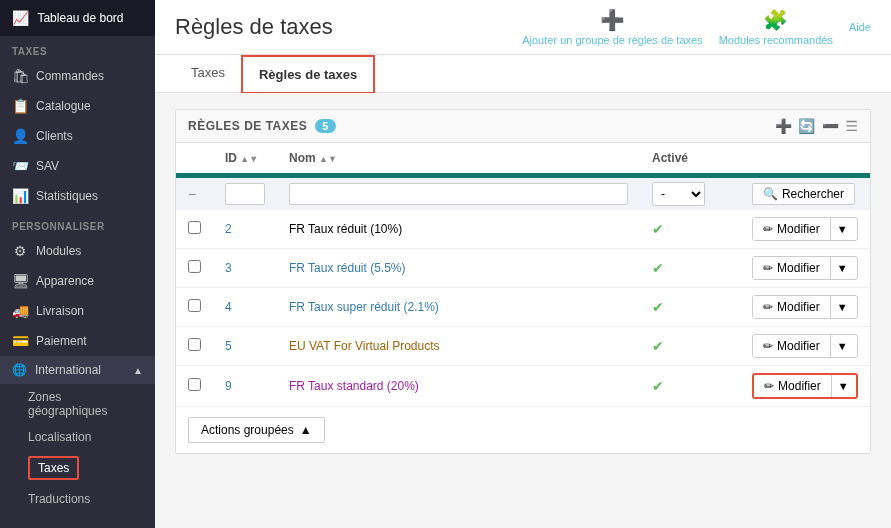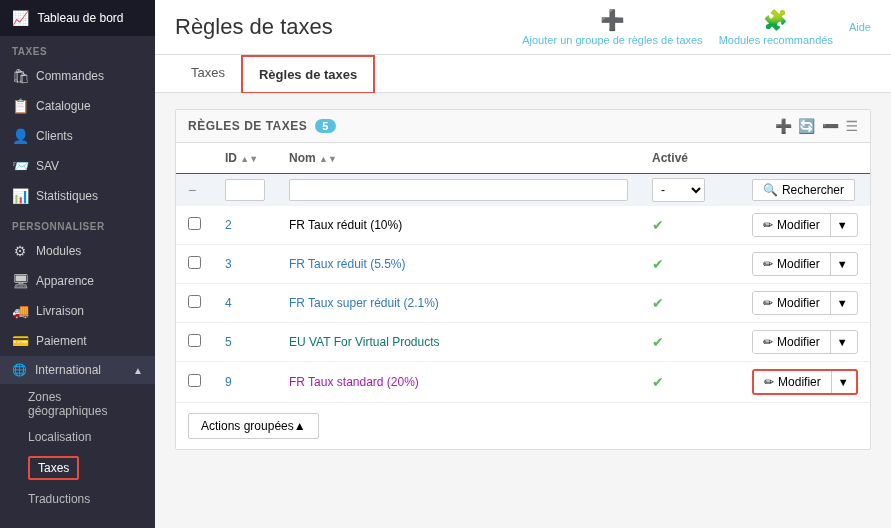--- a/index.html
+++ b/index.html
@@ -177,21 +177,21 @@
     
     .data-table {
       width: 100%;
       border-collapse: collapse;
     }
     .data-table th {
       padding: 8px 12px;
       text-align: left;
       font-size: 12px;
       color: #555;
-      border-bottom: 1px solid #0f766e;
+      border-bottom: 5px solid #0f766e;
       background: #fff;
       font-weight: bold;
     }
     .data-table td {
       padding: 7px 12px;
       font-size: 12px;
       color: #333;
       border-bottom: 1px solid #eee;
     }
     .data-table tr:last-child td { border-bottom: none; }
@@ -277,20 +277,21 @@
     }
     .actions-groupees-btn {
       background: #fff;
       border: 1px solid #ccc;
       padding: 5px 12px;
       font-size: 12px;
       cursor: pointer;
       border-radius: 2px;
       display: flex;
       align-items: center;
+      gap: 6px;
     }
   </style>
 </head>
 <body>
 
 <div class="sidebar">
   <div class="sidebar-header">
     <span class="chart-icon">📈</span>
     <span>Tableau de bord</span>
   </div>
@@ -502,21 +503,21 @@
         </button>
         <button class="modifier-dropdown">▼</button>
       </div>
     </td>
   </tr>
             <tr>
     <td>
       <input type="checkbox" style="">
     </td>
     <td style="color:#337ab7; cursor:pointer;">5</td>
-    <td style="color:#0f766e; cursor:pointer;">EU VAT For Virtual Products</td>
+    <td style="color:#a16207; cursor:pointer;">EU VAT For Virtual Products</td>
     <td>
       <span class="checkmark">✔</span>
     </td>
     <td>
       <div class="modifier-btn-group ">
         <button class="modifier-main">
           <span>✏</span>
           <span>Modifier</span>
         </button>
         <button class="modifier-dropdown">▼</button>

